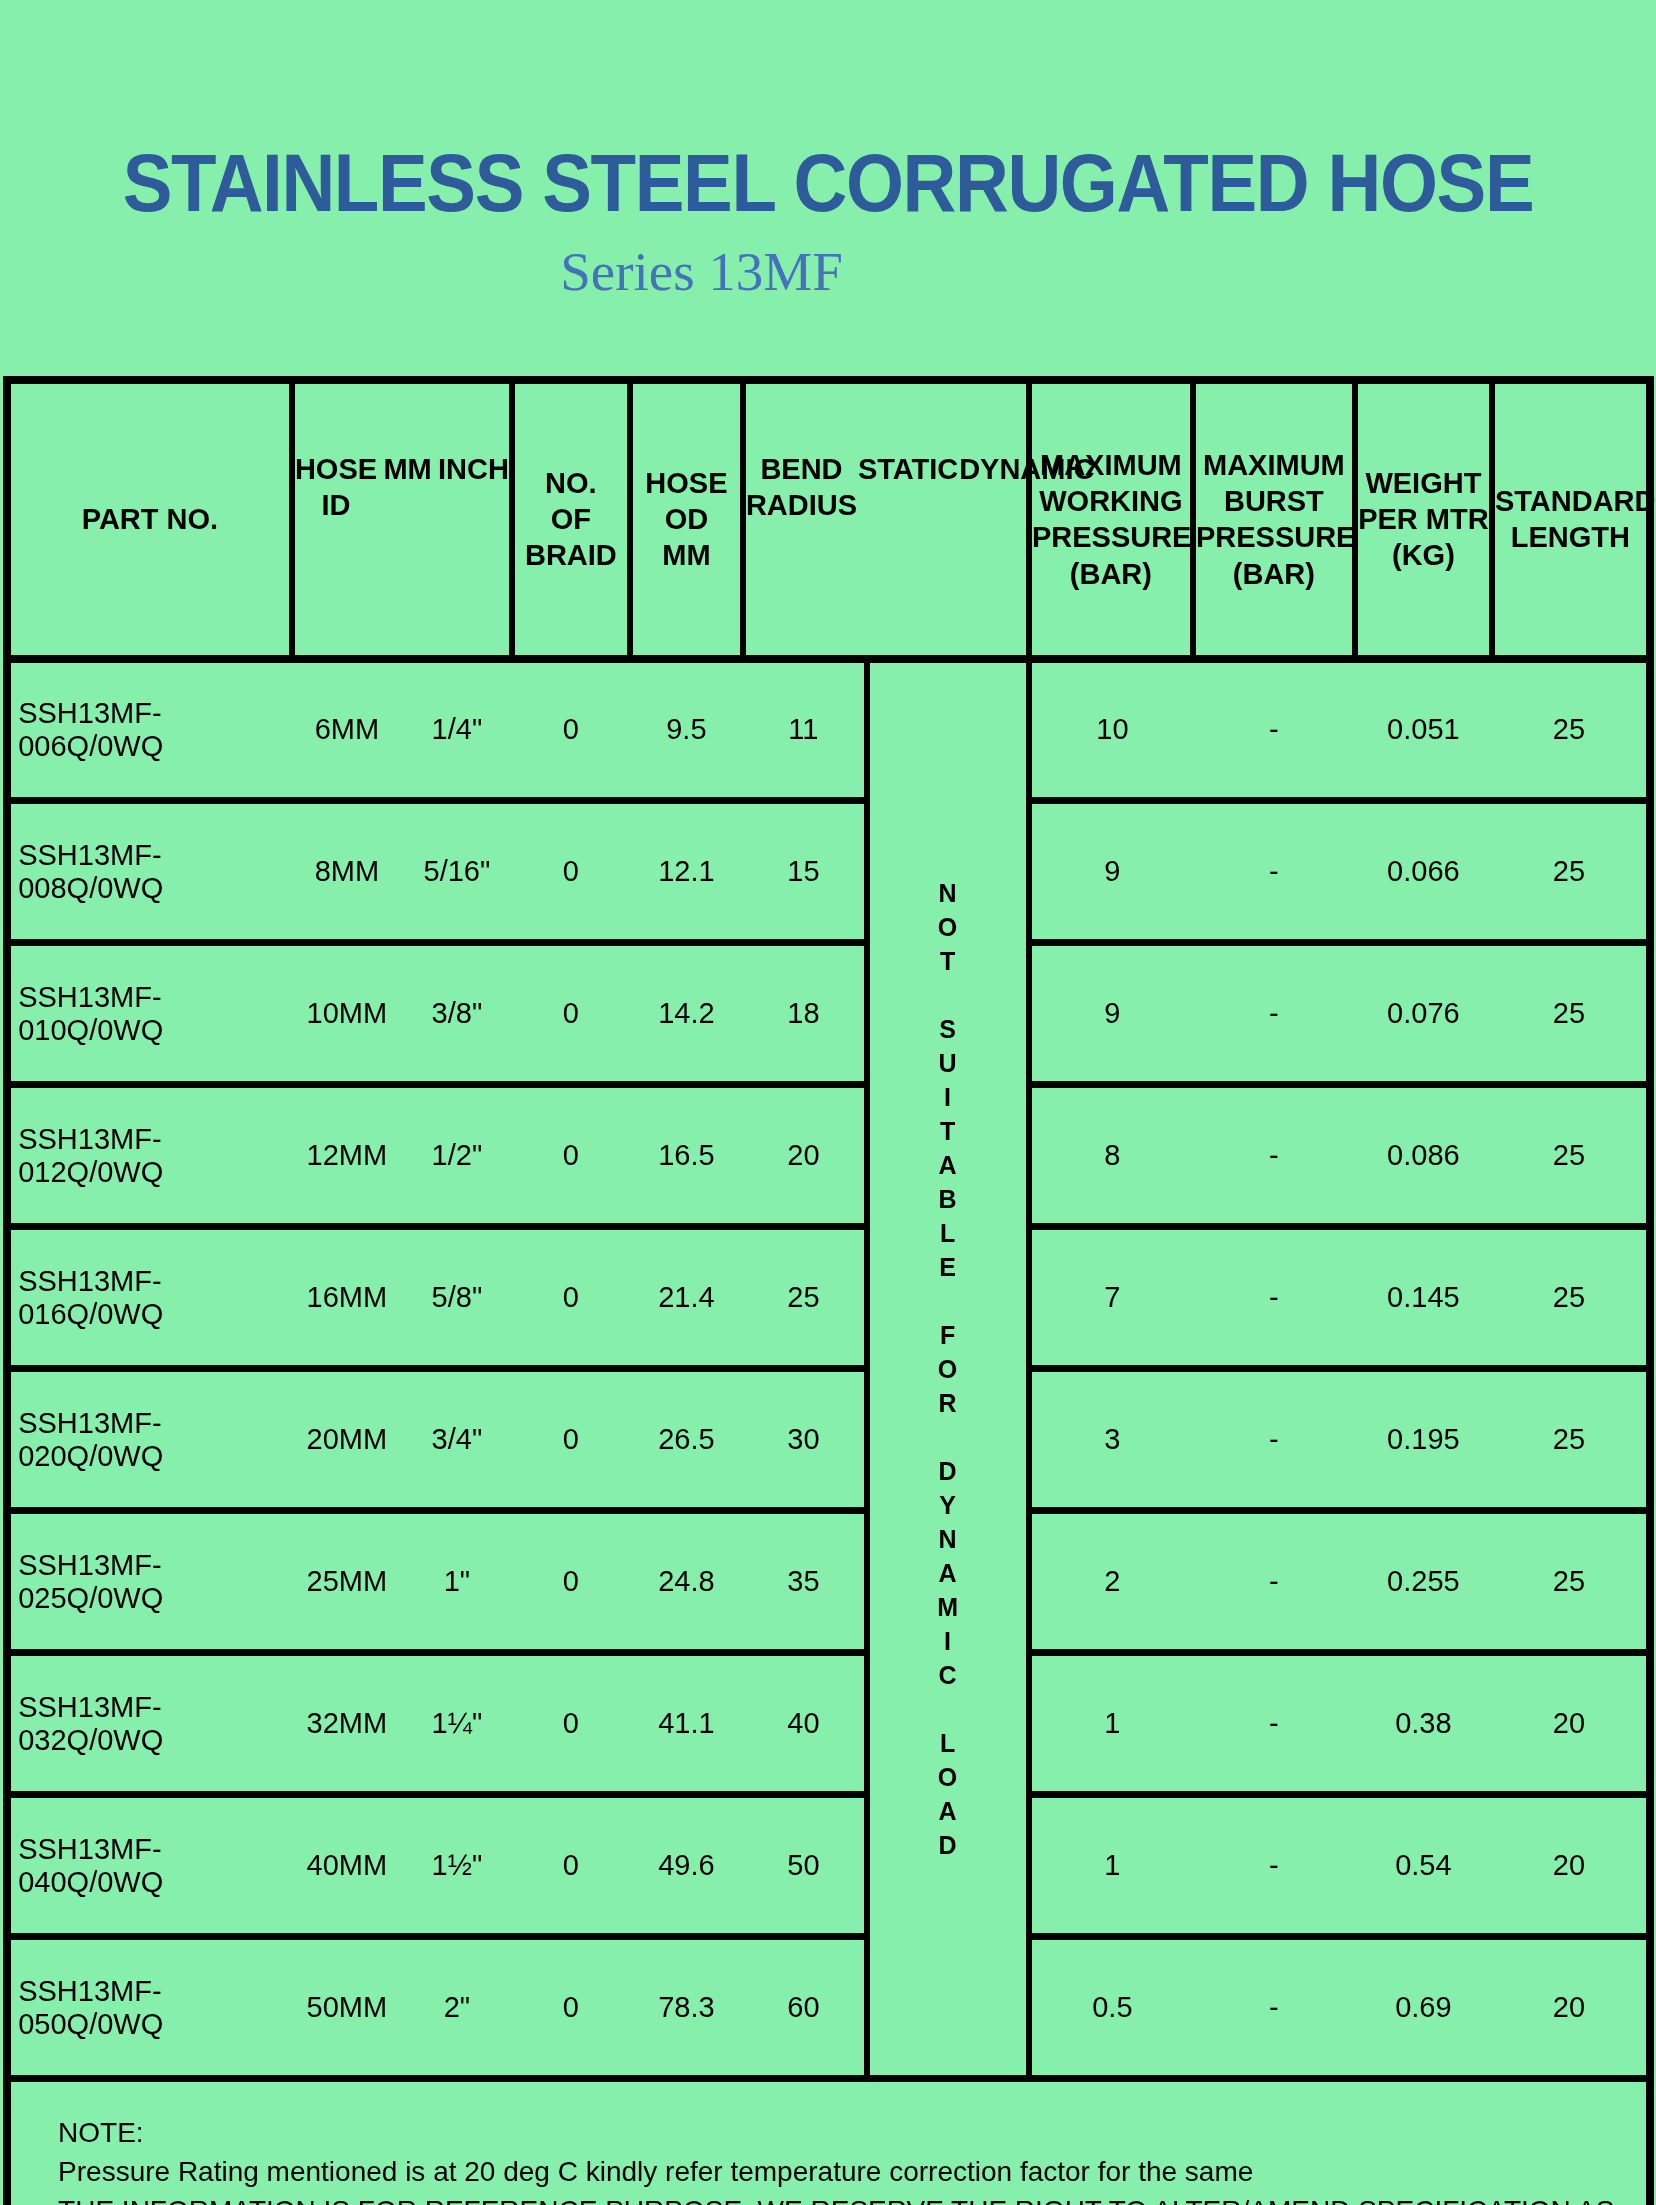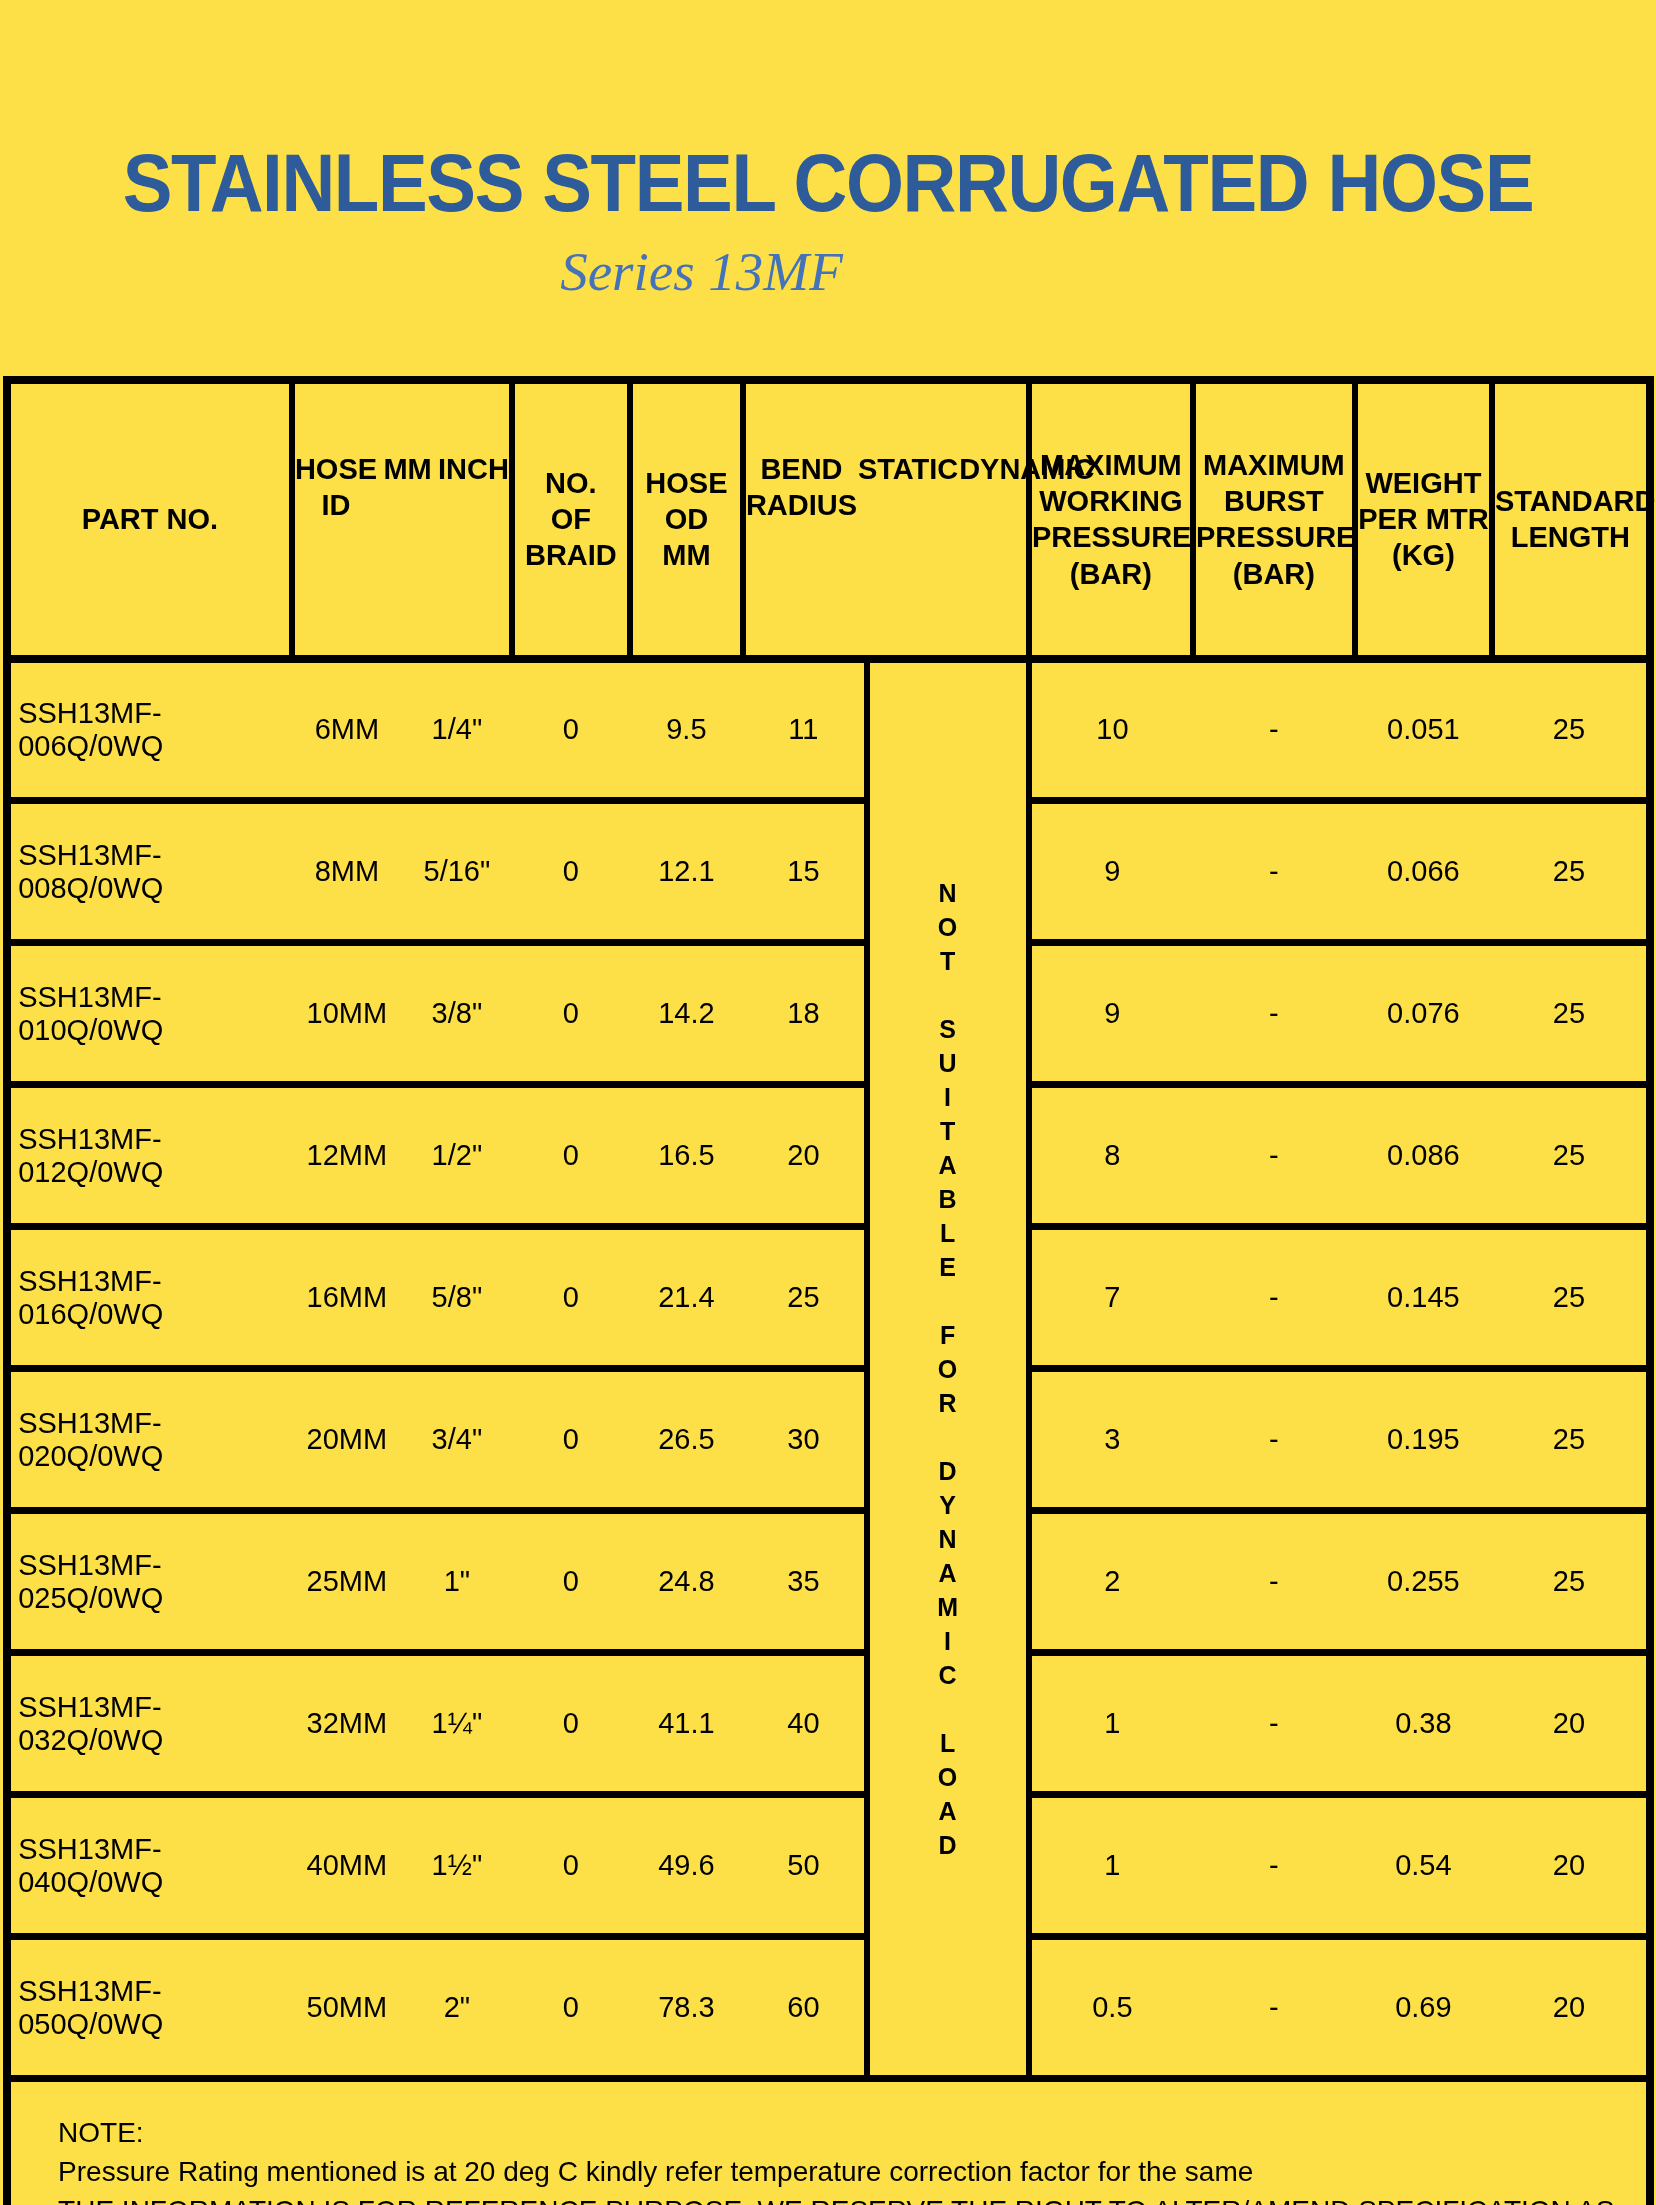--- a/index.html
+++ b/index.html
@@ -1,31 +1,31 @@
 <!DOCTYPE html>
 <html style="font-size:11.6px"><head>
 <meta charset="utf-8">
 <style>
   html,body { margin:0; padding:0; background:#ffffff; }
   .page {
-    position:relative; width:1656px; height:2205px; background:#fde047;
+    position:relative; width:1656px; height:2205px; background:#86efac;
     font-family:"Liberation Sans", sans-serif; color:#000;
     overflow:hidden;
   }
   .title {
     position:absolute; top:137px; left:0; width:1656px; margin:0;
     text-align:center; font-size:81px; font-weight:bold; letter-spacing:-1.5px;
     color:var(--title-color,#2E5B99);
     transform:scaleX(0.92); transform-origin:50% 50%;
     white-space:nowrap;
   }
   .subtitle {
     position:absolute; top:240px; left:0; width:1403px;
     text-align:center; font-family:"Liberation Serif", serif;
-    font-size:55px; color:var(--subtitle-color,#4573B9);font-style:italic;
+    font-size:55px; color:var(--subtitle-color,#4573B9);
   }
   table.spec {
     position:absolute; left:2.9px; top:376px; width:1650px;
     border-collapse:collapse; table-layout:fixed;
     border:8px solid #000;
   }
   thead tr { height:198px; }
   th {
     padding:0; font-size:29px; font-weight:bold; text-align:center;
     vertical-align:middle; line-height:1.25; white-space:pre-line;

